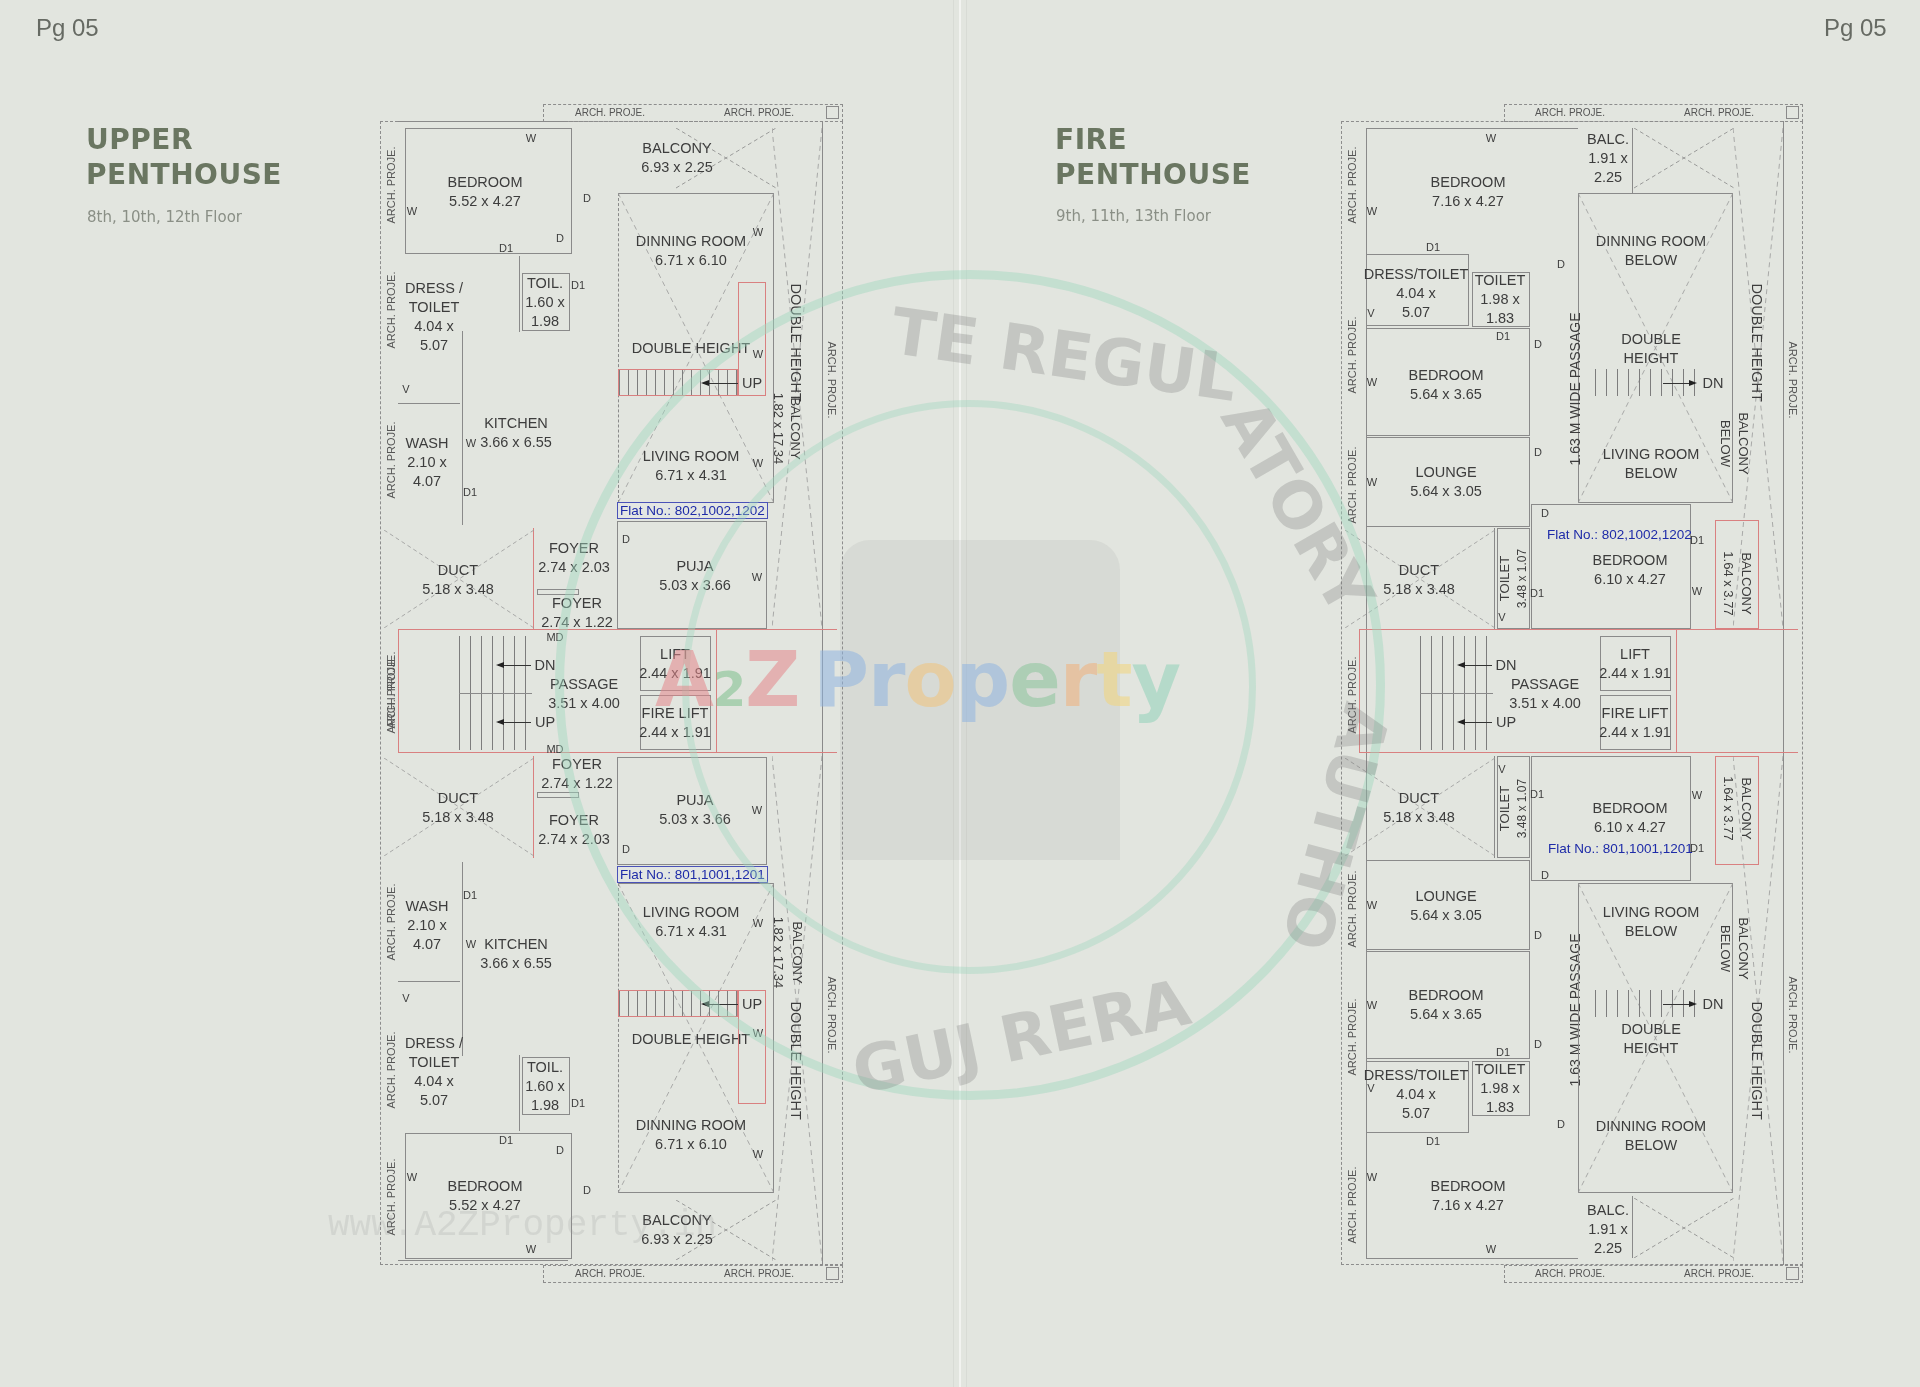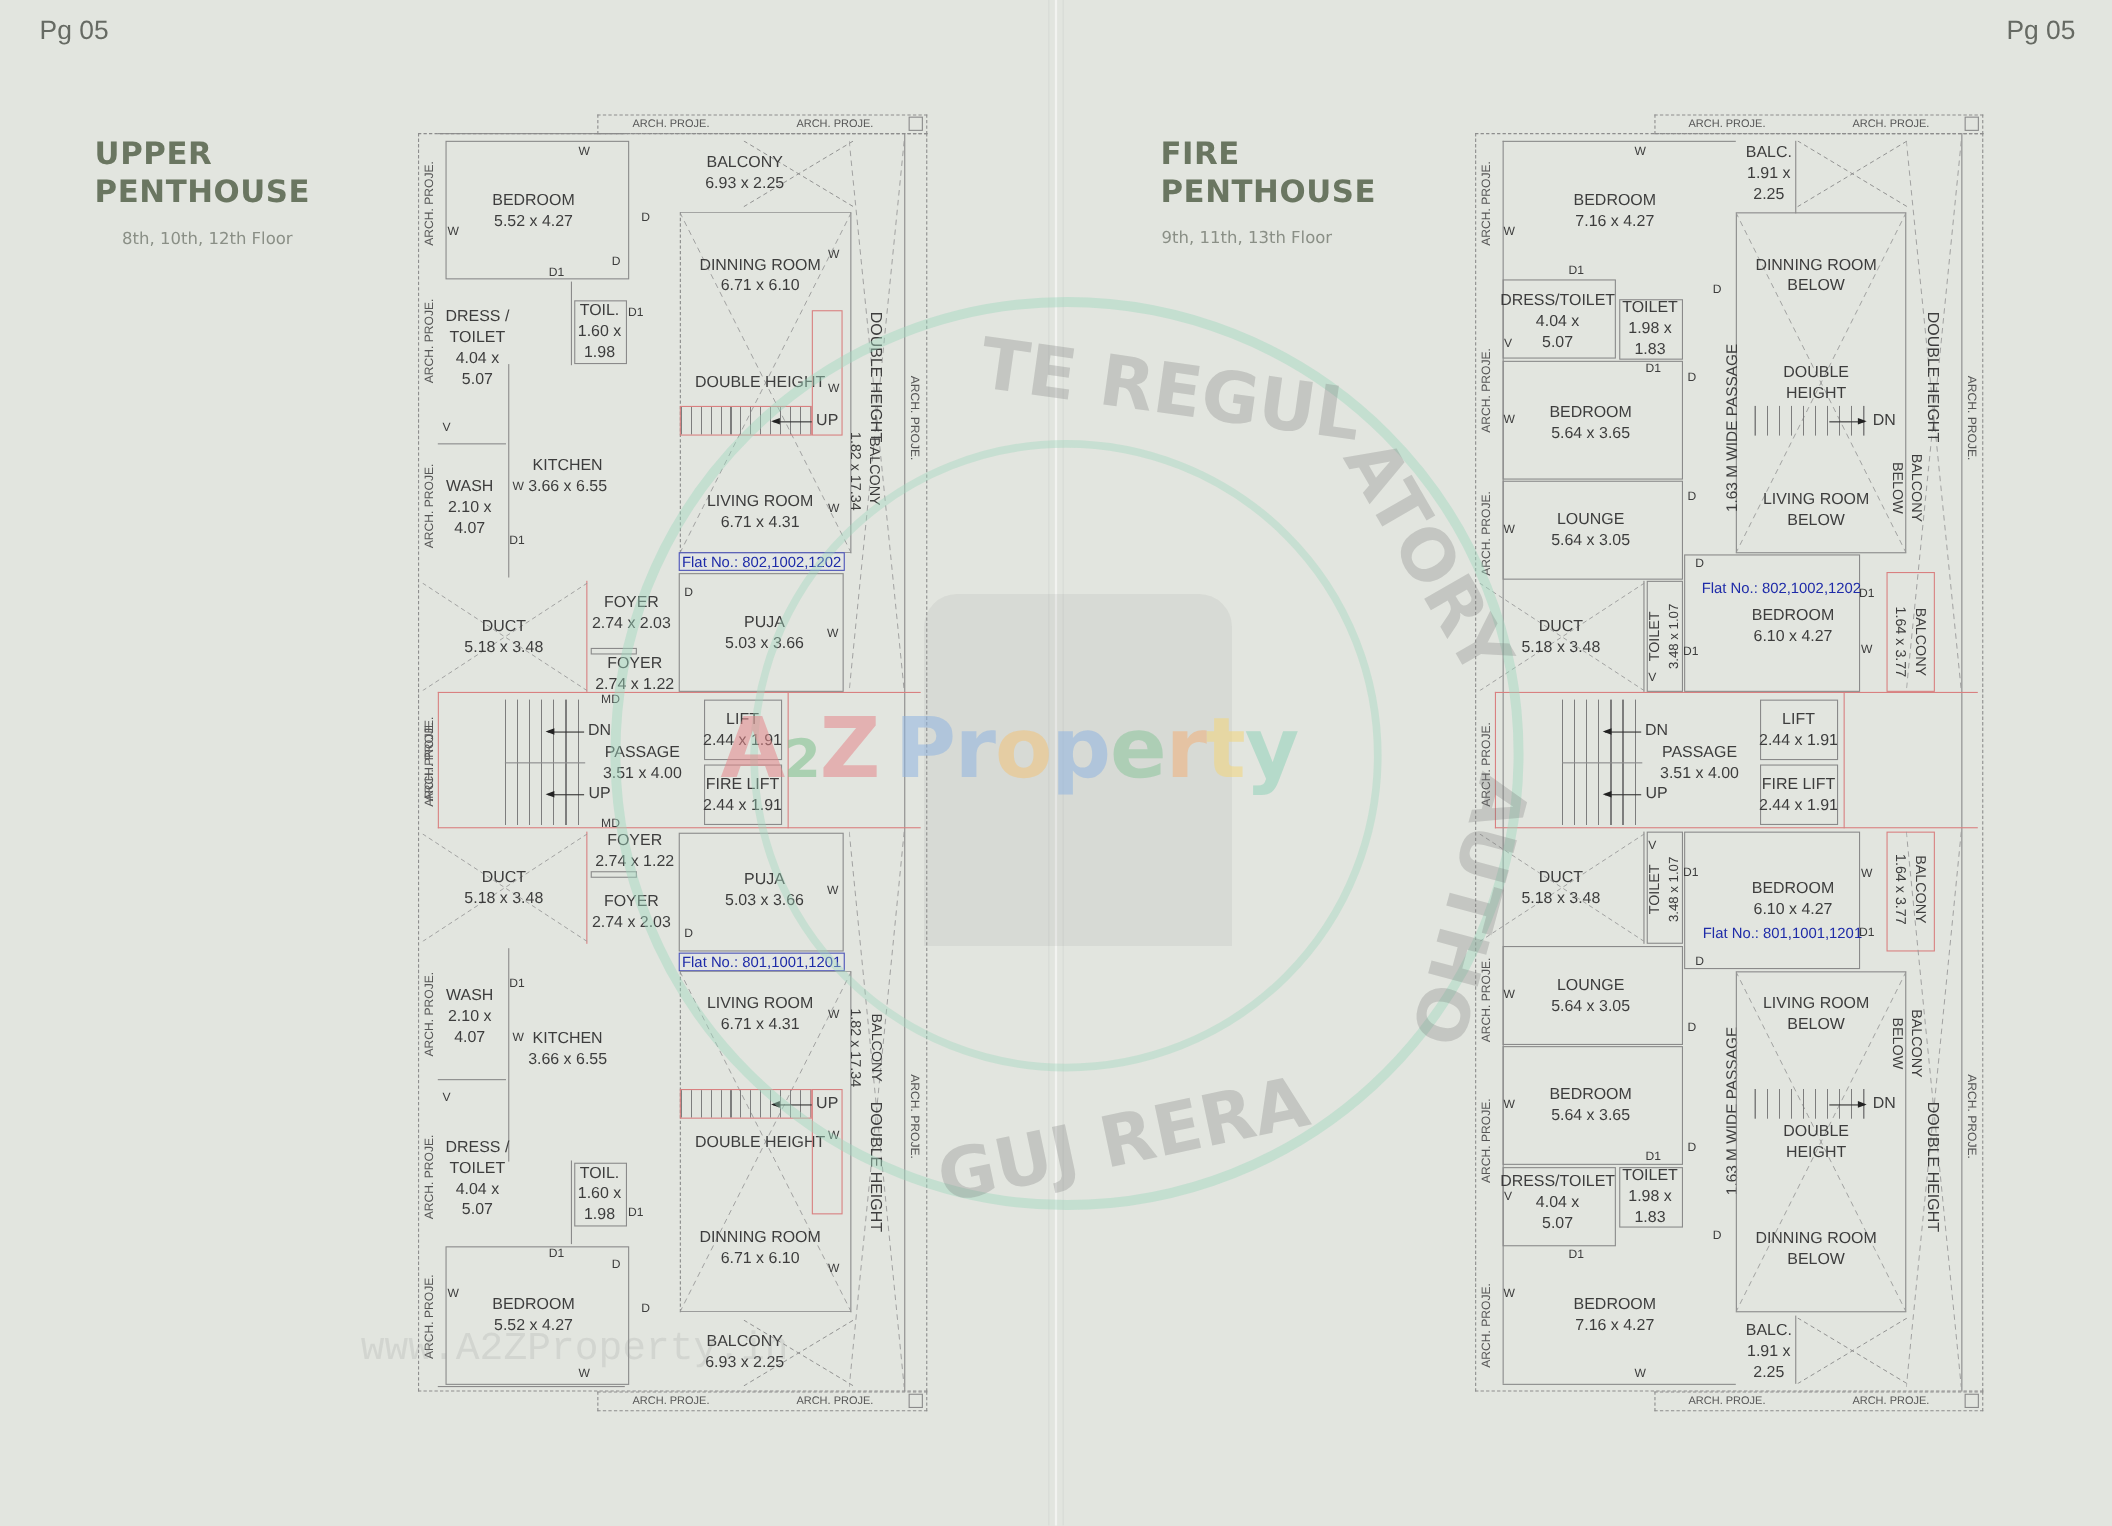--- a/index.html
+++ b/index.html
@@ -46,21 +46,21 @@
 <div class="divider2"></div>
 <div class="divider"></div>
 <div class="divider3"></div>
 
 <div class="page left">
   <div class="pgnum" style="left:36px;">Pg 05</div>
   <div class="title" style="left:86px; top:122px;">
     <div>UPPER</div>
     <div>PENTHOUSE</div>
   </div>
-  <div class="subtitle" style="left:87px; top:208px;margin-left:24px;">8th, 10th, 12th Floor</div>
+  <div class="subtitle" style="left:87px; top:208px;">8th, 10th, 12th Floor</div>
 </div>
 
 <div class="plan" style="left:0; top:0; width:960px; height:1387px;">
 
   <div class="room dashed" style="left:380px; top:121px; width:463px; height:1144px; border-width:1px;"></div>
 
   <div class="room dashed" style="left:543px; top:104px; width:300px; height:18px; border-width:1px;"></div>
   <div class="lbl tiny" style="left:610px; top:113px;">ARCH. PROJE.</div>
   <div class="lbl tiny" style="left:759px; top:113px;">ARCH. PROJE.</div>
   <div class="room" style="left:826px; top:106px; width:13px; height:13px; border-width:1px;"></div>

